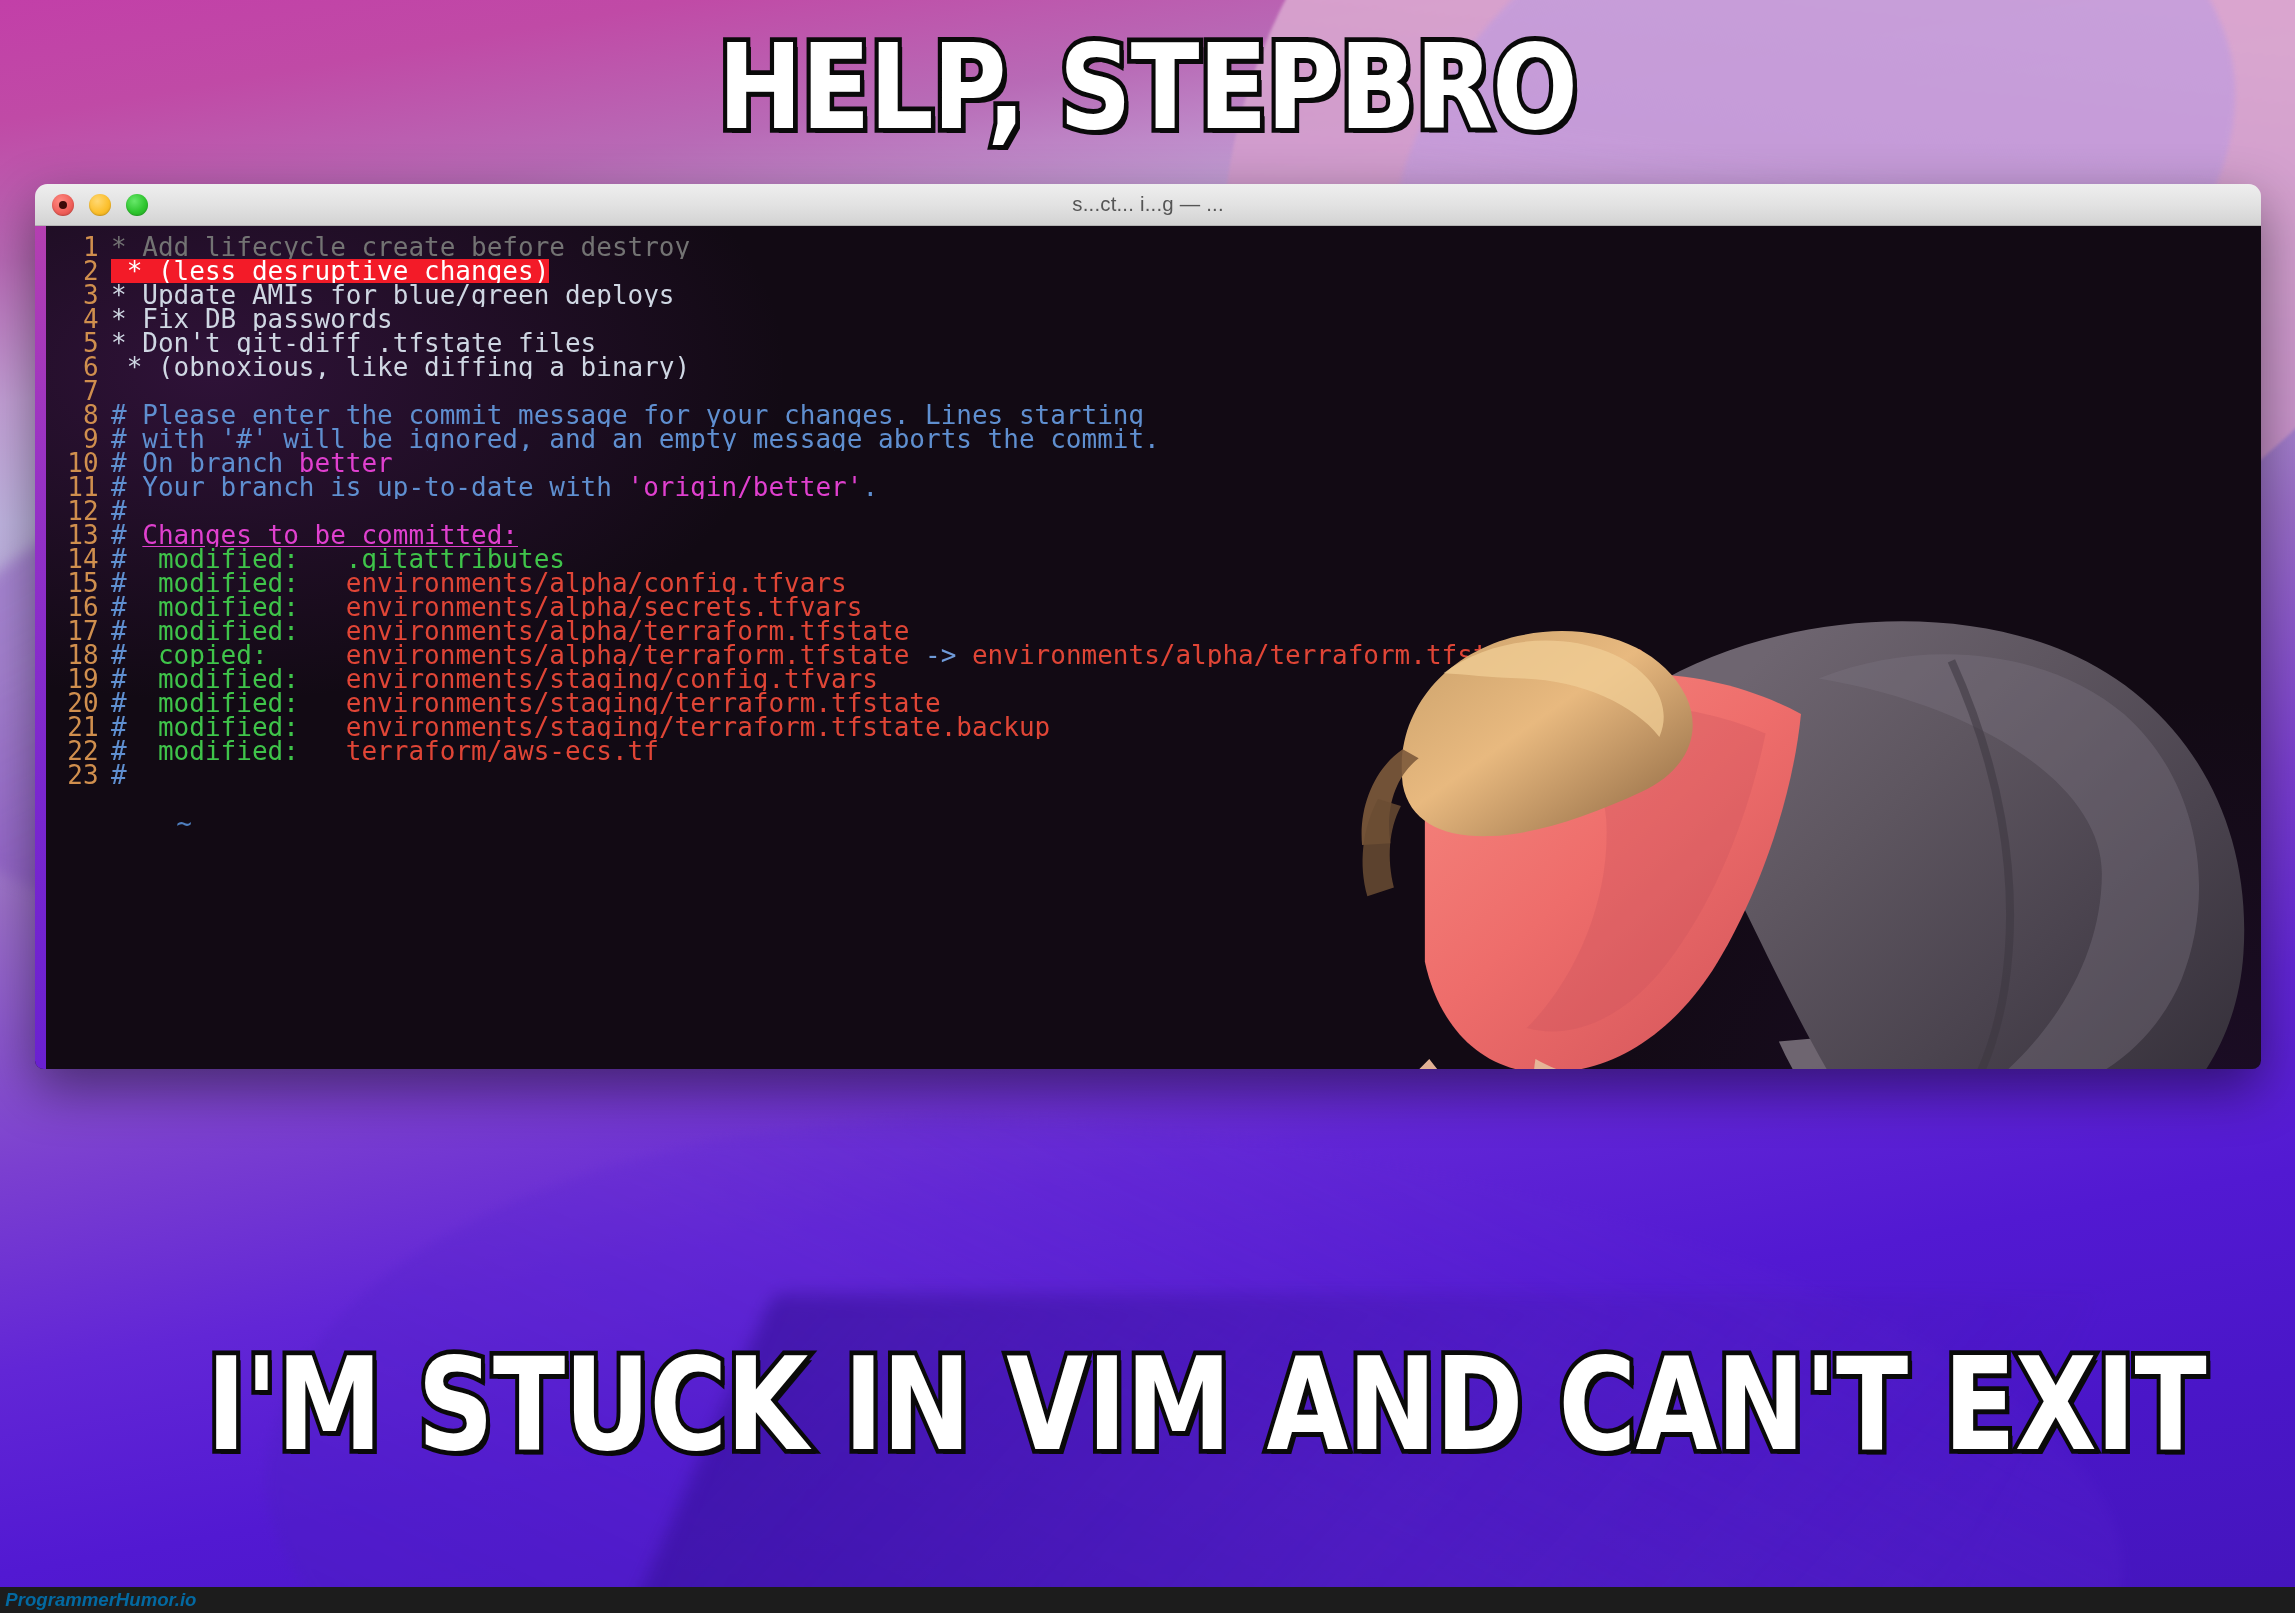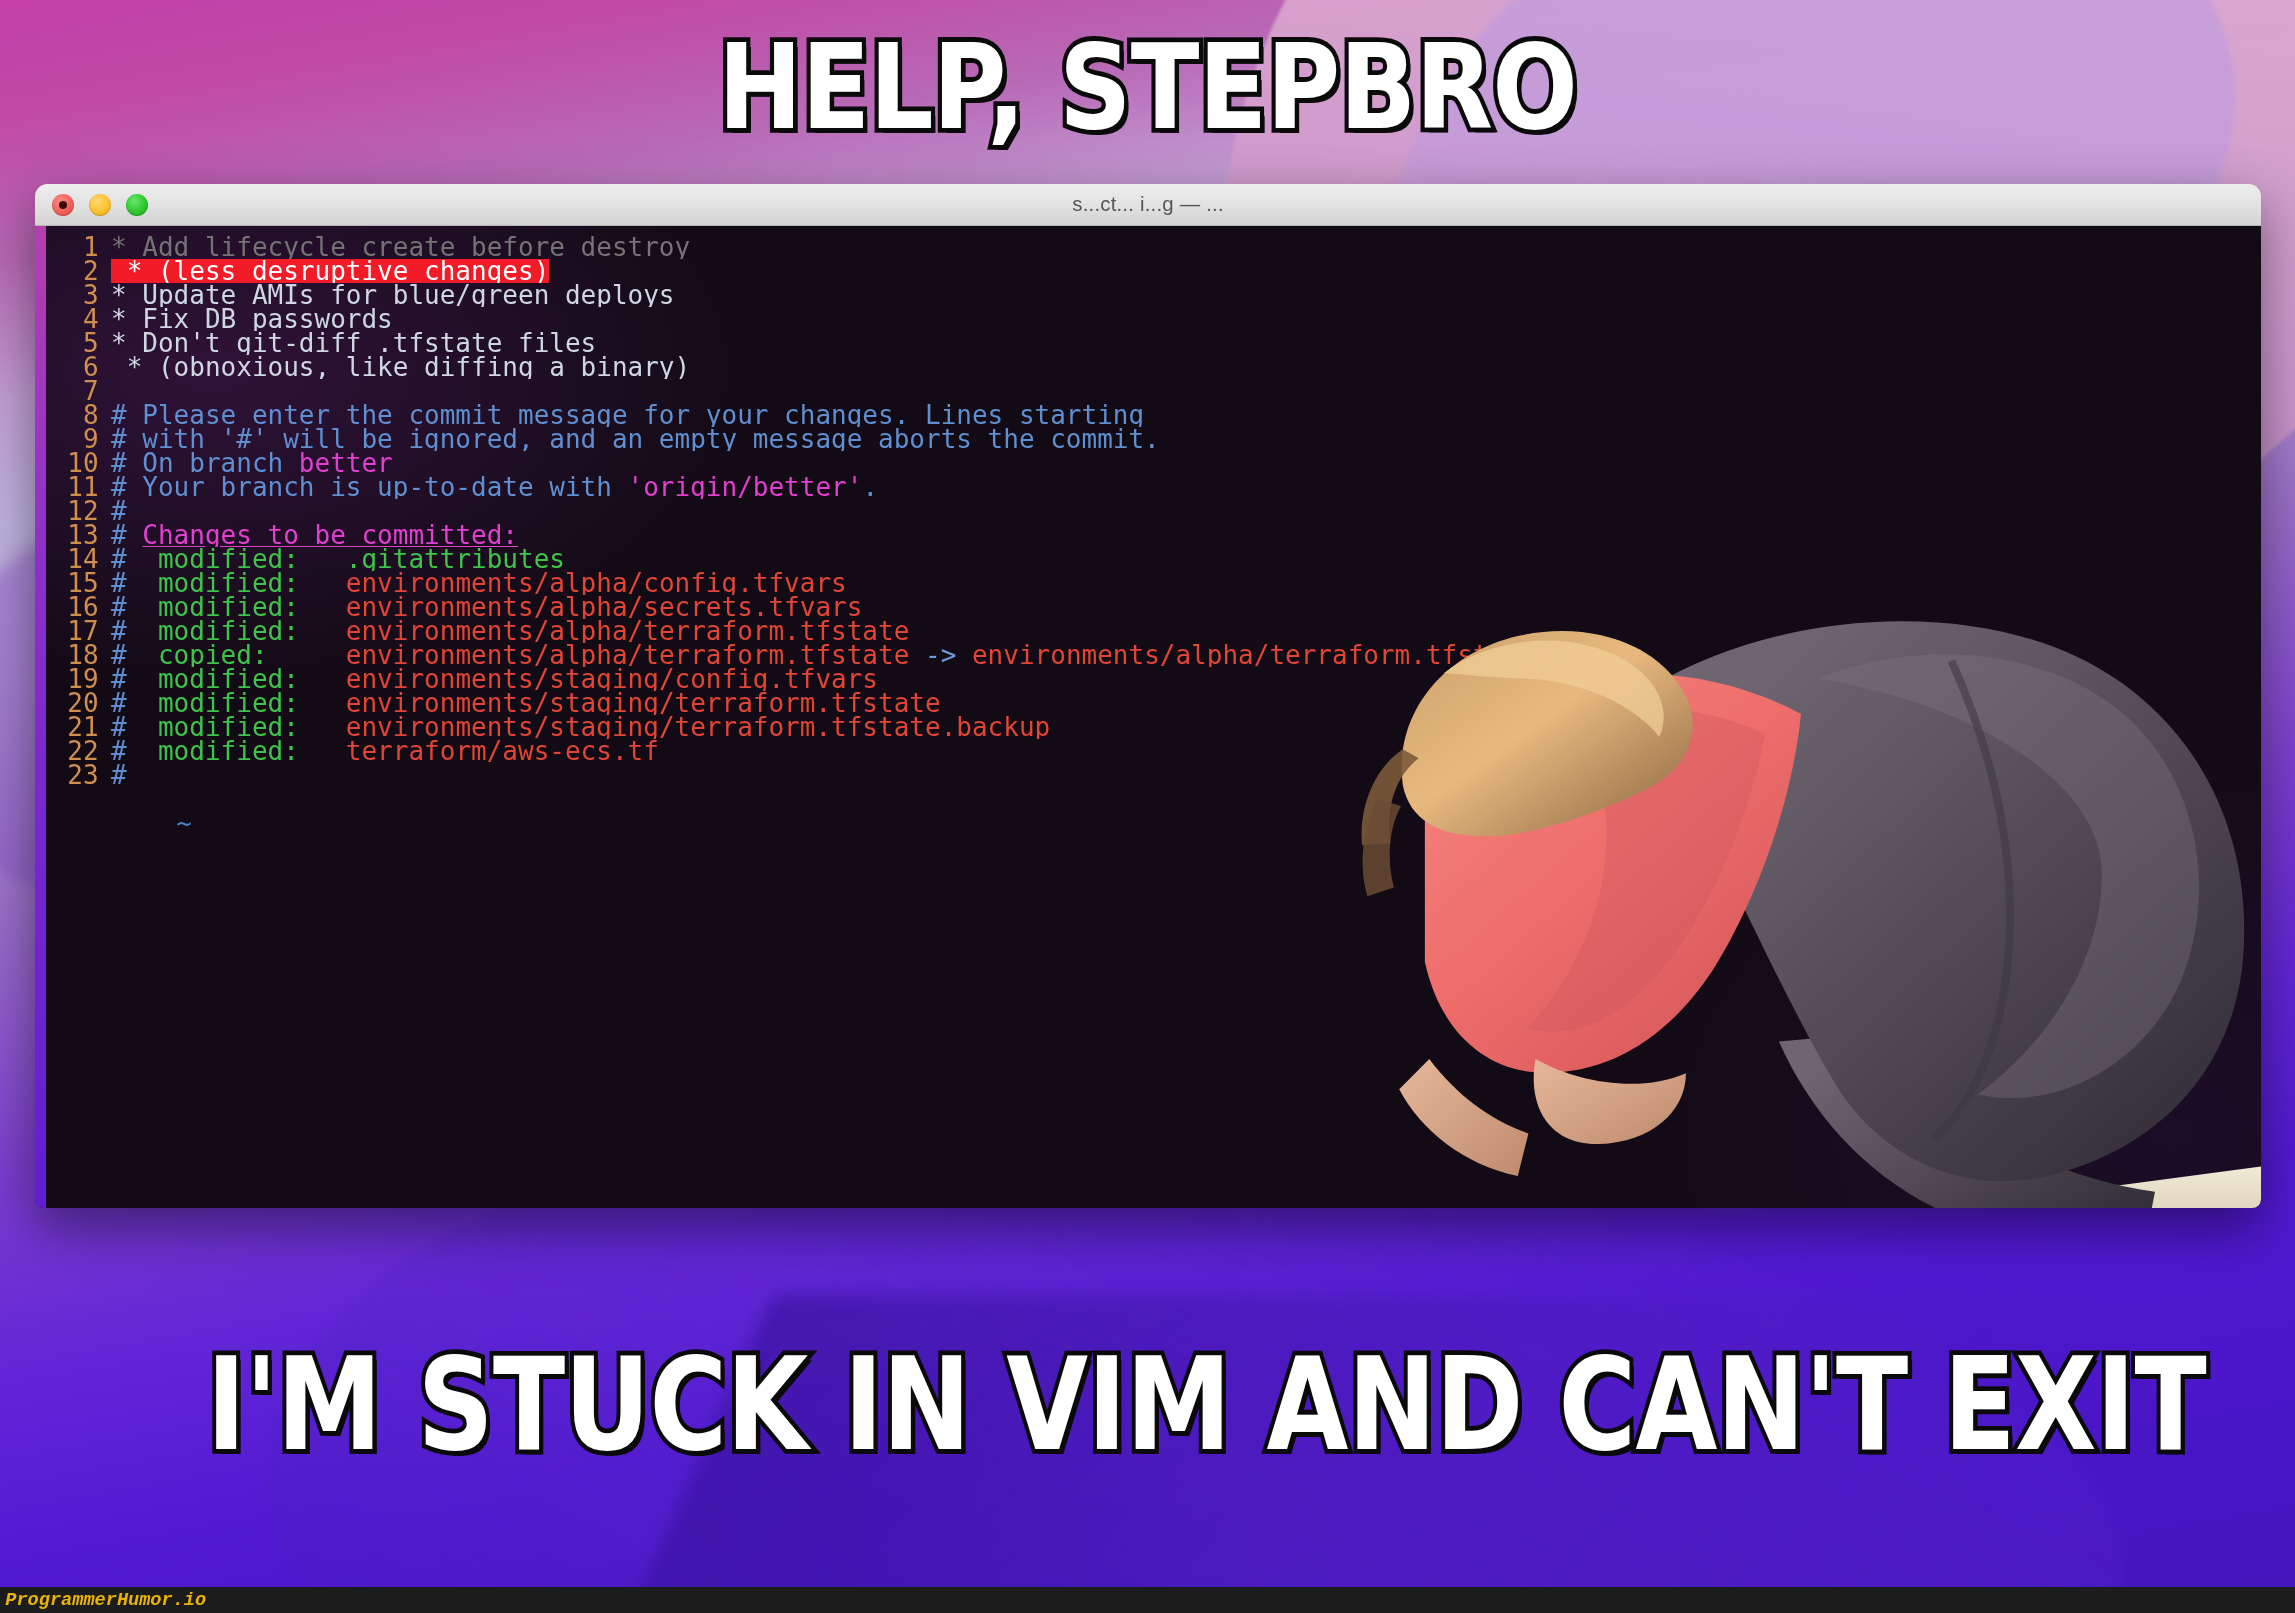--- a/index.html
+++ b/index.html
@@ -82,21 +82,21 @@
     transform: skewX(-24deg);
     filter: blur(8.8px);
   }
 
   
   .window {
     position: absolute;
     left: 35px;
     top: 184px;
     width: 2226px;
-    height: 1024px;
+    height: 885px;
     border-radius: 12.4px 12.4px 8.8px 8.8px;
     box-shadow: 0 19.5px 53px rgba(0,0,0,.45);
     overflow: hidden;
   }
   .titlebar {
     height: 41px;
     background: linear-gradient(180deg, #eeeeee 0%, #e3e3e3 48%, #d3d3d3 100%);
     border-bottom: 0.9px solid #b4b4b4;
     position: relative;
     display: flex;
@@ -244,25 +244,25 @@
     position: absolute;
     left: 0; right: 0; bottom: 0;
     height: 26.5px;
     background: #1c1c1c;
     z-index: 25;
   }
   .watermark-text {
     position: absolute;
     left: 5.3px;
     bottom: 1.8px;
-    font-family: Liberation Mono, monospace;
+    font-family: Liberation Sans, sans-serif;
     font-style: italic;
     font-weight: bold;
     font-size: 18.6px;
-    color: #eab308;
+    color: #0369a1;
     z-index: 26;
   }
 </style>
 </head>
 <body>
 
 <div id="meme">
 
   <div class="wallpaper">
     <div class="wall-blob-a"></div>

